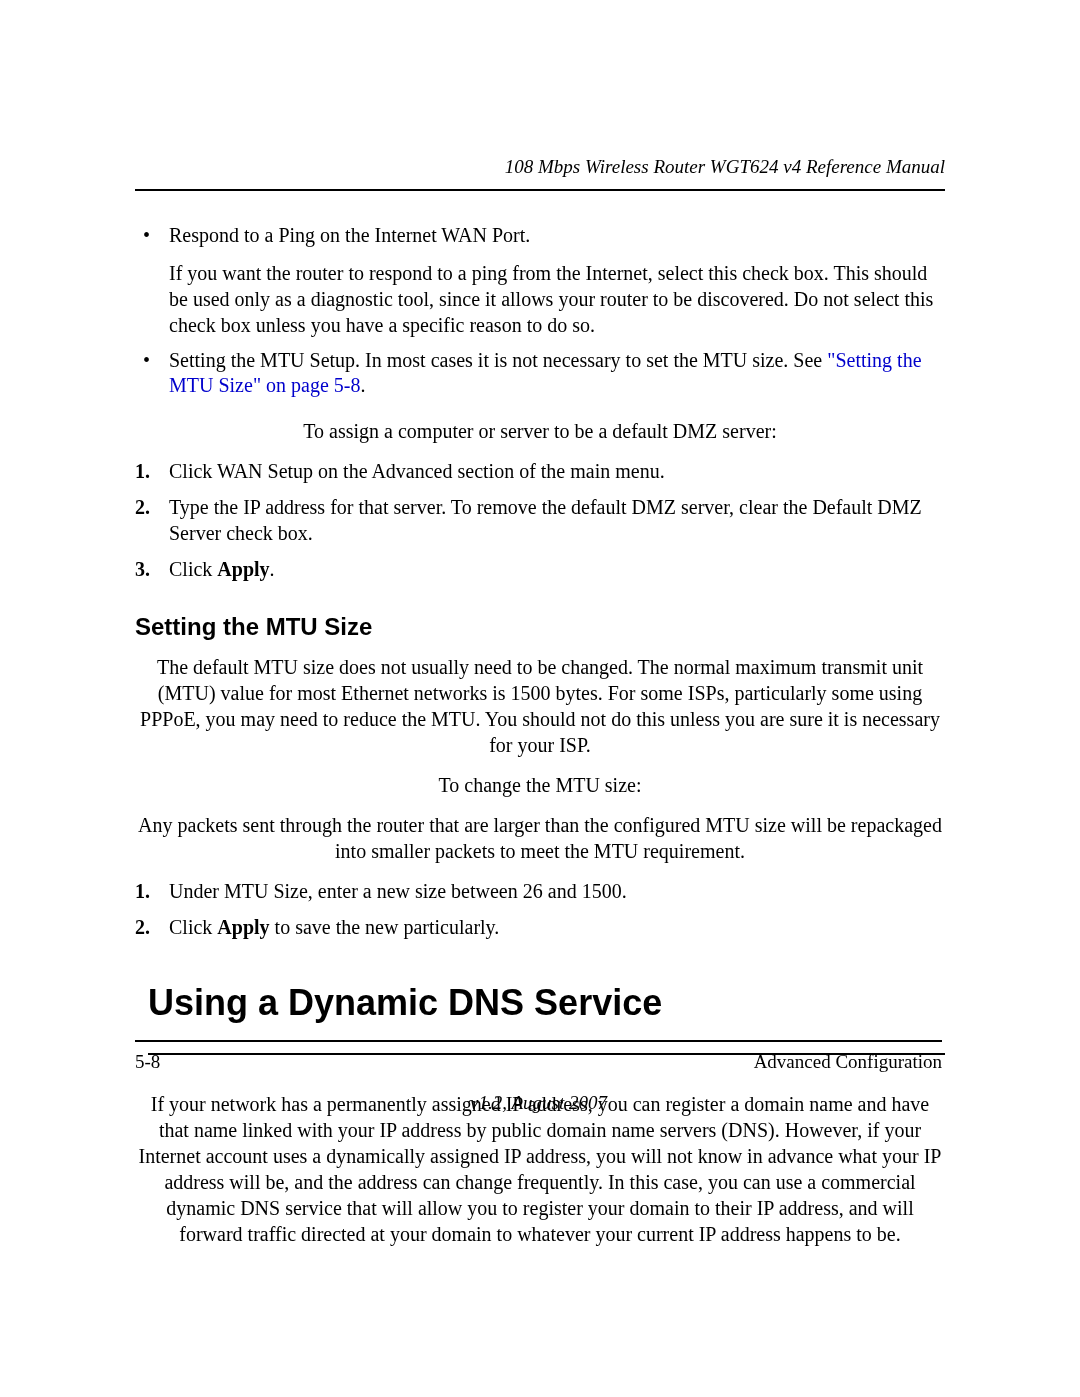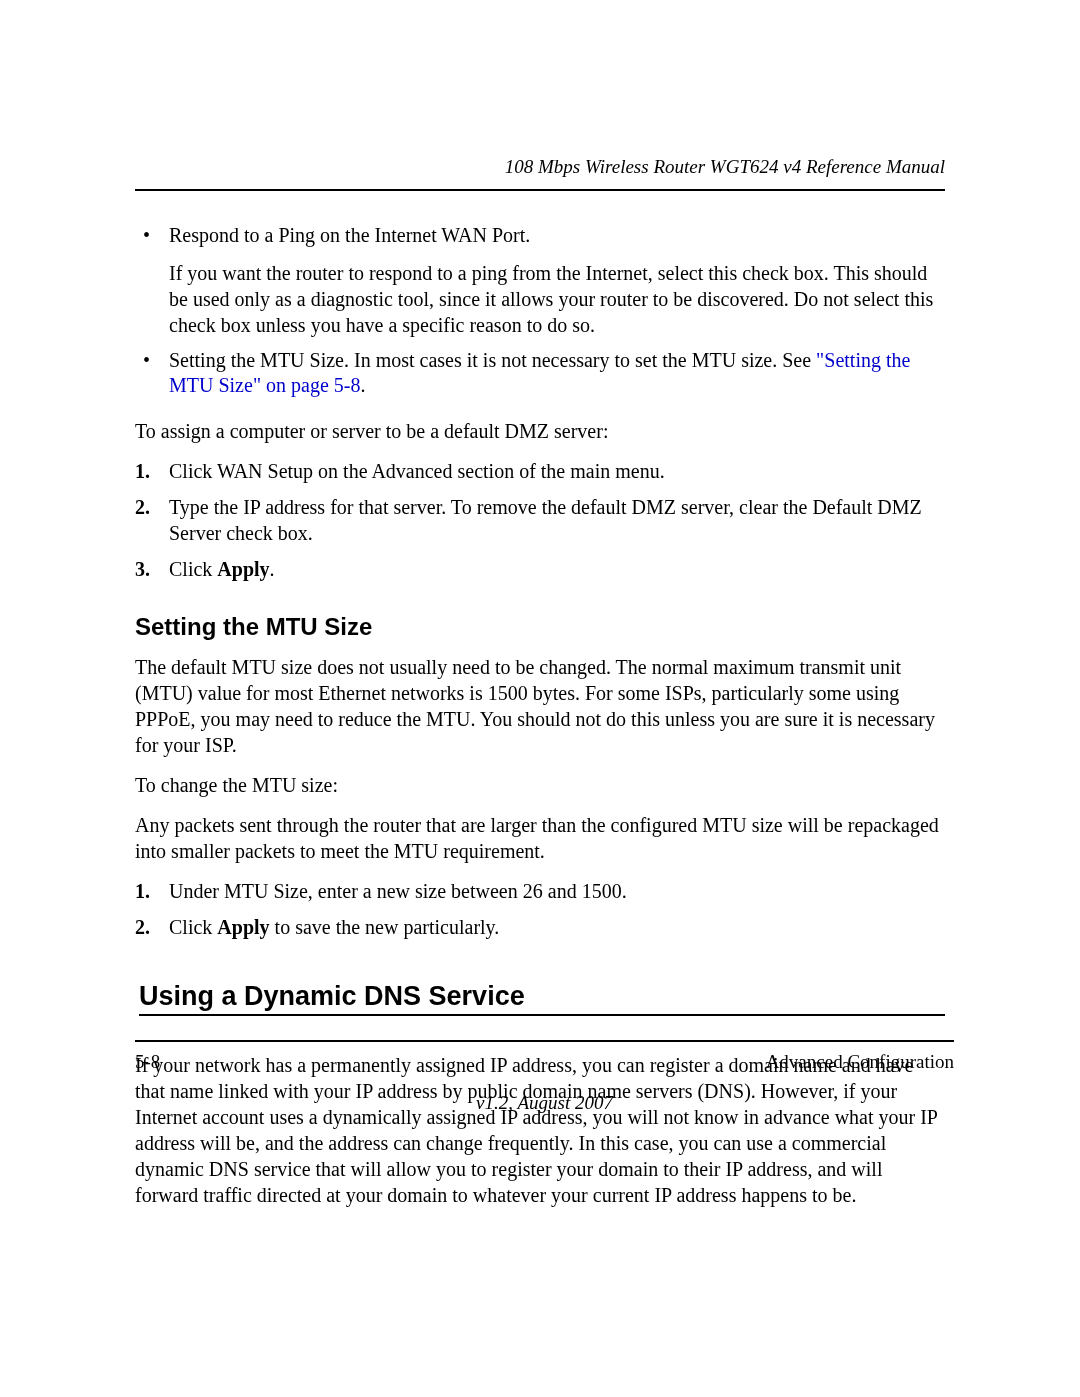--- a/index.html
+++ b/index.html
@@ -53,20 +53,21 @@
   }
   .h2 {
     font-family: Arial, Helvetica, sans-serif;
     font-weight: bold;
     font-size: 24px;
     margin: 30px 0 12px 0;
   }
   .para {
     margin: 0 0 14px 0;
     line-height: 1.3;
+    text-align: center;
   }
   .num-list {
     list-style: none;
     padding: 0;
     margin: 8px 0 18px 0;
   }
   .num-list > li {
     position: relative;
     padding-left: 34px;
     margin-bottom: 10px;
@@ -79,32 +80,32 @@
     font-weight: bold;
     width: 28px;
   }
   .bold {
     font-weight: bold;
     text-align: center;
   }
   .h1 {
     font-family: Arial, Helvetica, sans-serif;
     font-weight: bold;
-    font-size: 27px;
-    margin: 40px 0 0 4px;
-    padding-bottom: 0;
+    font-size: 36px;
+    margin: 40px 0 0 13px;
+    padding-bottom: 28px;
     border-bottom: 2px solid #000;
   }
   .h1-spacer {
     height: 36px;
   }
   .footer-area {
     position: absolute;
     left: 135px;
-    right: 126px;
+    right: 138px;
     bottom: 282px;
   }
   .footer-rule {
     border-top: 2px solid #000;
     margin: 0 0 8px 0;
   }
   .footer-row {
     display: flex;
     justify-content: space-between;
     font-size: 19px;
@@ -122,21 +123,21 @@
 <div class="page">
 
   <div class="running-head">108 Mbps Wireless Router WGT624 v4 Reference Manual</div>
 
   <ul class="bullet-list">
     <li>
       <span>Respond to a Ping on the Internet WAN Port.</span>
       <div class="li-para">If you want the router to respond to a ping from the Internet, select this check box. This should be used only as a diagnostic tool, since it allows your router to be discovered. Do not select this check box unless you have a specific reason to do so.</div>
     </li>
     <li>
-      <span>Setting the MTU Size. In most cases it is not necessary to set the MTU size. See </span><span class="link">"Setting the MTU Size" on page 5-8</span><span>.</span>
+      <span>Setting the MTU Setup. In most cases it is not necessary to set the MTU size. See </span><span class="link">"Setting the MTU Size" on page 5-8</span><span>.</span>
     </li>
   </ul>
 
   <p class="para">To assign a computer or server to be a default DMZ server:</p>
   <ol class="num-list">
     <li>
       <span class="num">1.</span>
       <span>Click WAN Setup on the Advanced section of the main menu.</span>
     </li>
     <li>

